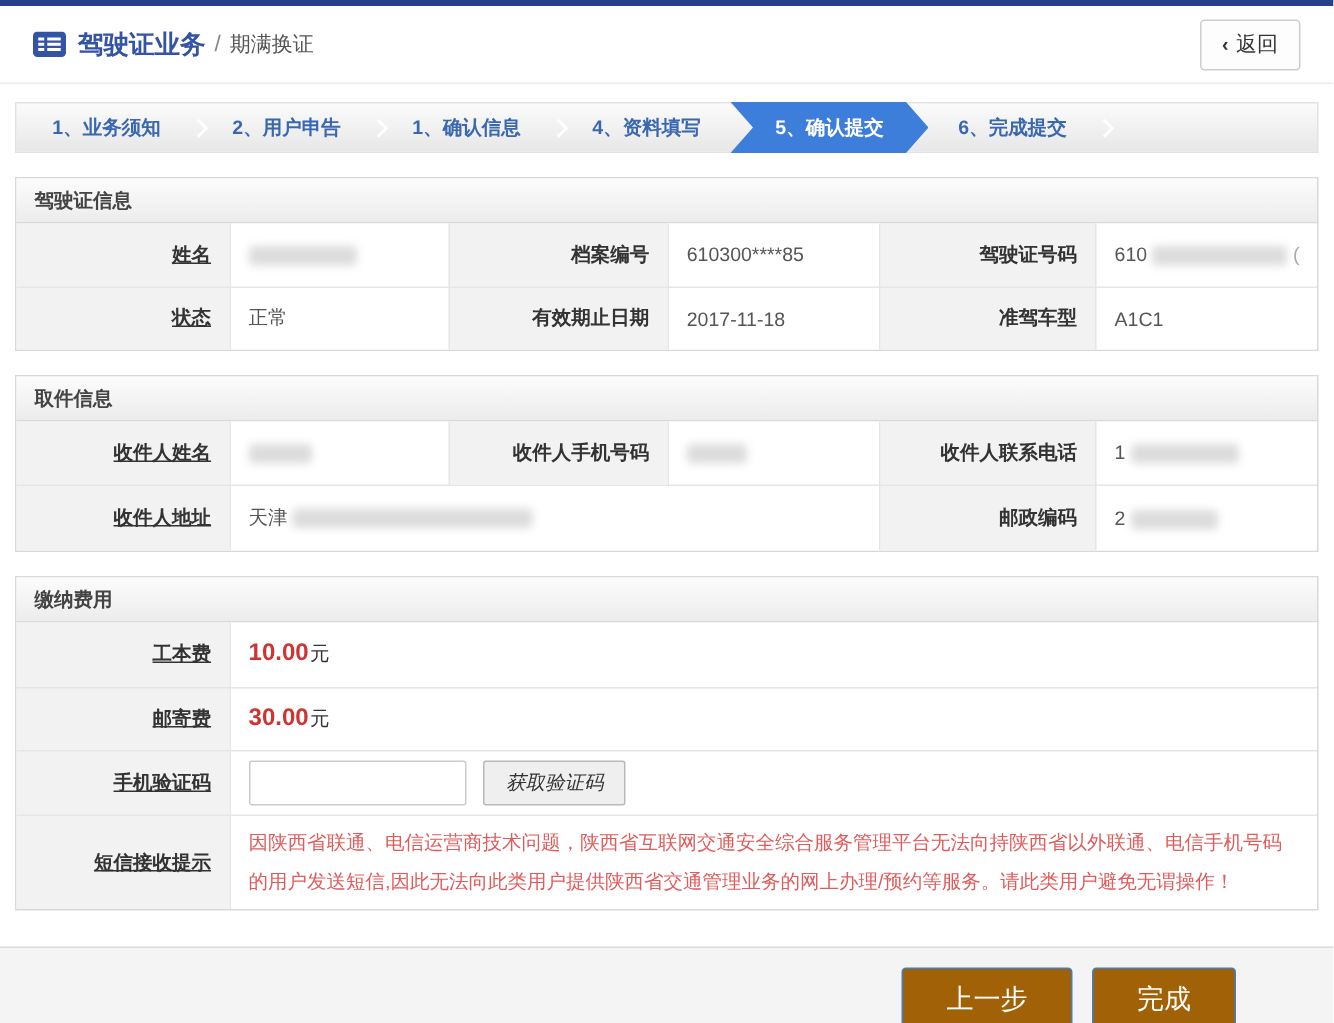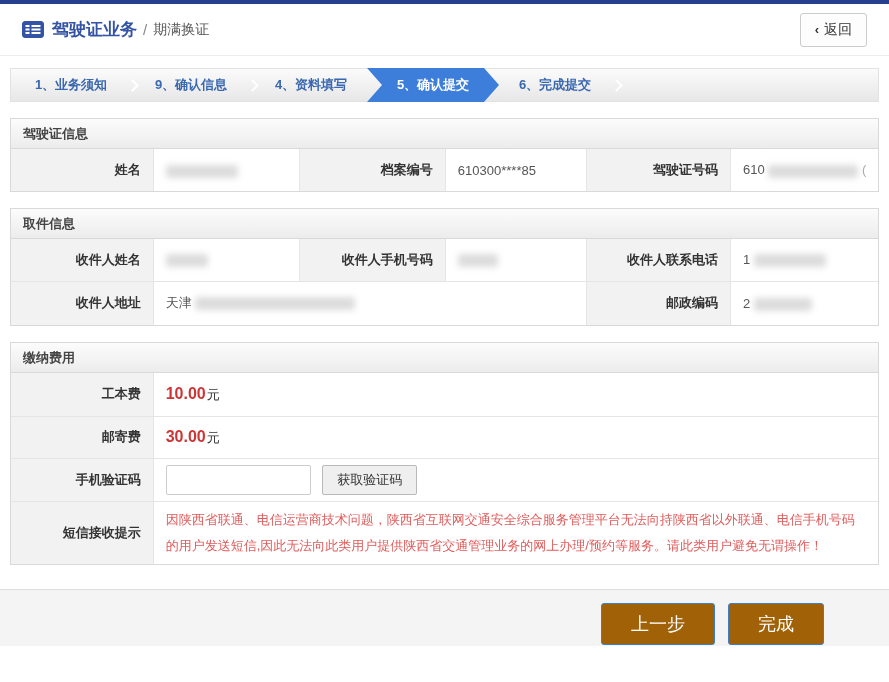--- a/index.html
+++ b/index.html
@@ -28,35 +28,35 @@
     flex:0 0 auto; }
   .step.active { background:#3d7edb; color:#fff; height:34px; width:132px; margin:0 -4px;
     clip-path:polygon(0 0, calc(100% - 15px) 0, 100% 50%, calc(100% - 15px) 100%, 0 100%, 15px 50%); }
 
   
   .section { margin:16px 10px 0 10px; border:1px solid #d9d9d9; }
   .section-title { height:30px; line-height:29px; padding-left:12px; font-weight:bold; color:#444;
     background:linear-gradient(#fcfcfc,#ececec); border-bottom:1px solid #d9d9d9; }
   table { width:100%; border-collapse:collapse; table-layout:fixed; }
   td { border:1px solid #e5e5e5; height:42px; font-size:13px; vertical-align:middle; }
-  tr td:first-child { border-left:none; } tr td:last-child { border-right:none; }
+  tr td:first-child { border-left:none;text-decoration:underline; } tr td:last-child { border-right:none; }
   tr:first-child td { border-top:none; } tr:last-child td { border-bottom:none; }
   td.lbl { background:#f2f2f2; text-align:right; padding-right:12px; font-weight:bold; color:#333; }
   td.val { background:#fff; text-align:left; padding-left:12px; color:#555; }
   .blob { display:inline-block; height:13px; background:#dcdcdc; border-radius:3px;
     filter:blur(3px); vertical-align:middle; }
   .masked-suffix { color:#aaa; }
 
   
   .fee-num { color:#cf3434; font-weight:bold; font-size:16px; }
   .fee-cur { color:#333; font-size:13px; margin-left:1px; }
   .code-input { width:145px; height:30px; border:1px solid #ccc; border-radius:2px; padding:0 8px;
     font-size:13px; vertical-align:middle; }
   .code-btn { height:30px; margin-left:8px; padding:0 14px; background:#efefef; border:1px solid #b9b9b9;
-    border-radius:2px; font-size:13px; color:#333; cursor:pointer; vertical-align:middle; }
+    border-radius:2px; font-size:13px; color:#333; cursor:pointer; vertical-align:middle;font-style:italic; }
   td.note-row { height:62px;margin-top:17px; }
   .note-text { color:#e05c5c; line-height:26px; padding:5px 20px 5px 0; display:block; }
 
   
   .footer { margin-top:24px; height:57px; background:#f4f4f4; border-top:1px solid #dedede;
     display:flex; justify-content:flex-end; align-items:flex-start; padding:13px 65px 0 0; gap:13px; }
   .btn-blue { background:#a16207; border:1px solid #3c7fce; border-radius:3px; color:#fff;
     font-size:18px; padding:8px 29px; cursor:pointer; }
 </style>
 </head>
@@ -80,22 +80,23 @@
   <span class="hdr-spacer"></span>
   <button class="back-btn">
     <span class="chev">‹</span>
     <span>返回</span>
   </button>
 </div>
 
 <div class="steps">
   <div class="step">1、业务须知</div>
   <div class="step-sep"></div>
-  <div class="step-sep"></div>
-  <div class="step">9、确认信息</div>
+  <div class="step">2、用户申告</div>
+  <div class="step-sep"></div>
+  <div class="step">1、确认信息</div>
   <div class="step-sep"></div>
   <div class="step">4、资料填写</div>
   <div class="step active">5、确认提交</div>
   <div class="step">6、完成提交</div>
   <div class="step-sep"></div>
 </div>
 
 <div class="section">
   <div class="section-title">驾驶证信息</div>
   <table>
@@ -113,20 +114,28 @@
       <td class="val"><span class="blob" style="width:72px"></span></td>
       <td class="lbl">档案编号</td>
       <td class="val">610300****85</td>
       <td class="lbl">驾驶证号码</td>
       <td class="val">
         <span>610</span>
         <span class="blob" style="width:90px"></span>
         <span class="masked-suffix">(</span>
       </td>
     </tr>
+    <tr>
+      <td class="lbl">状态</td>
+      <td class="val">正常</td>
+      <td class="lbl">有效期止日期</td>
+      <td class="val">2017-11-18</td>
+      <td class="lbl">准驾车型</td>
+      <td class="val">A1C1</td>
+    </tr>
   </tbody>
     </table>
 </div>
 
 <div class="section">
   <div class="section-title">取件信息</div>
   <table>
     <colgroup>
         <col style="width:16.4%">
         <col style="width:16.9%">

